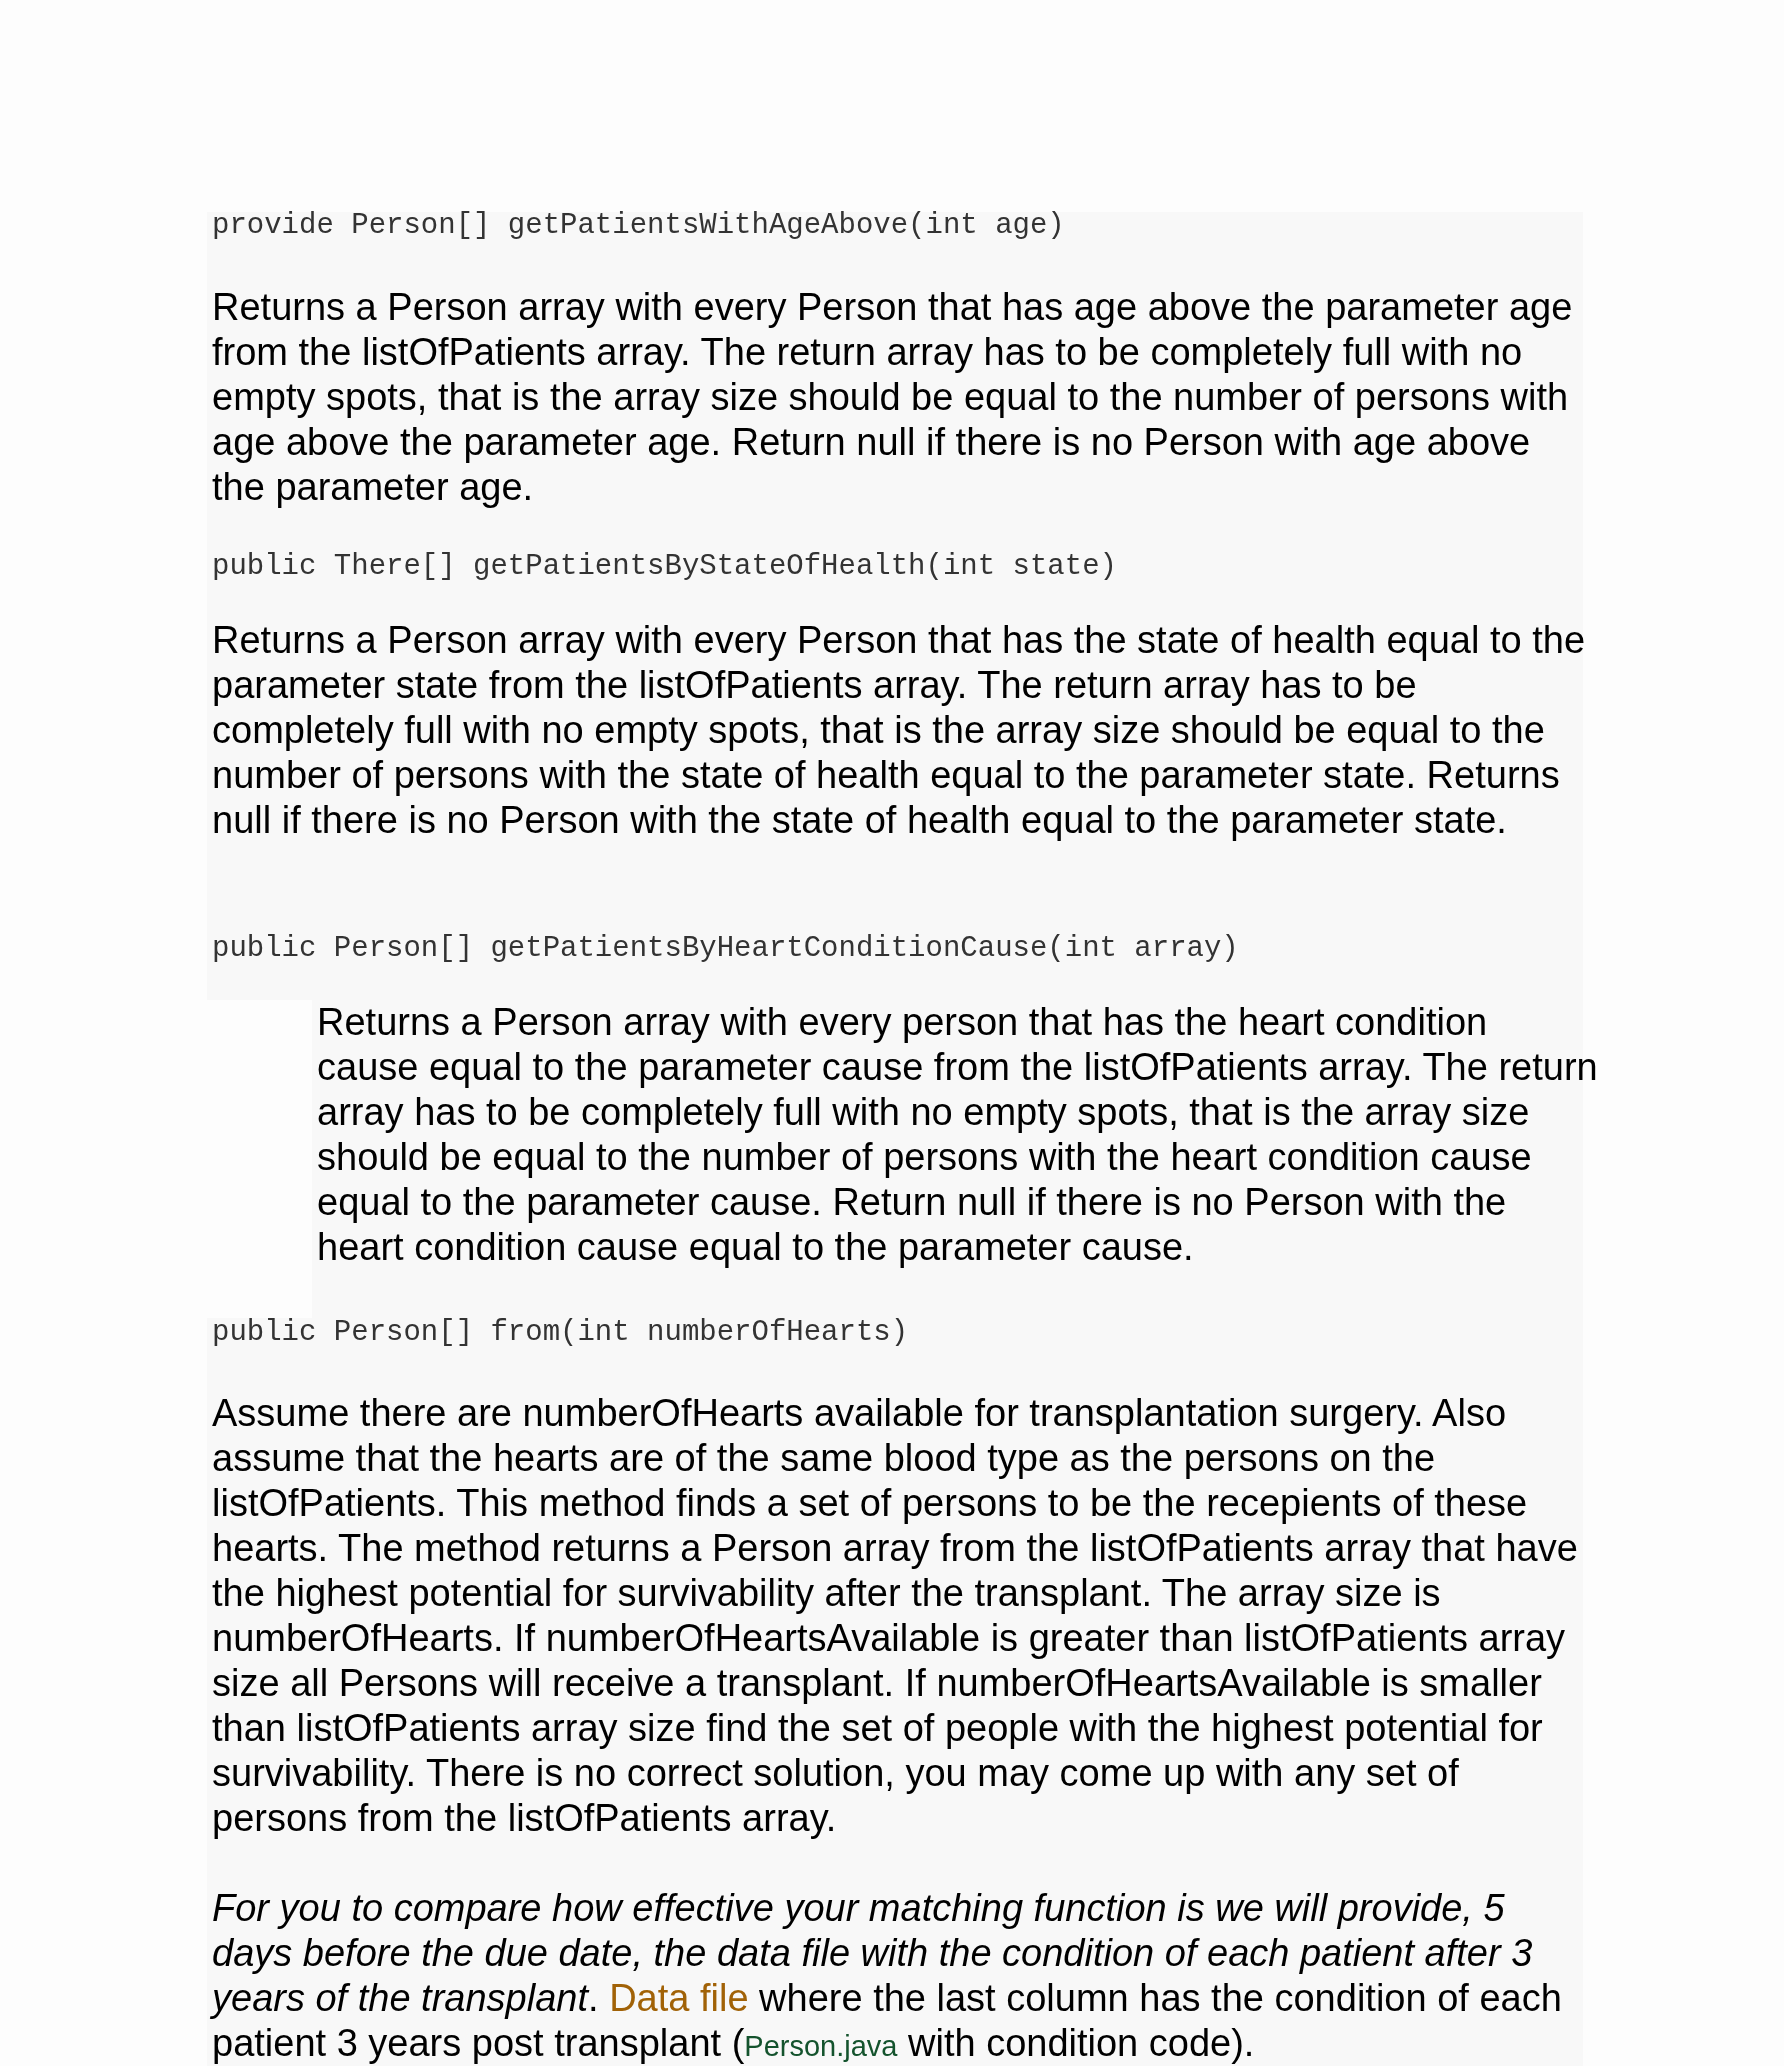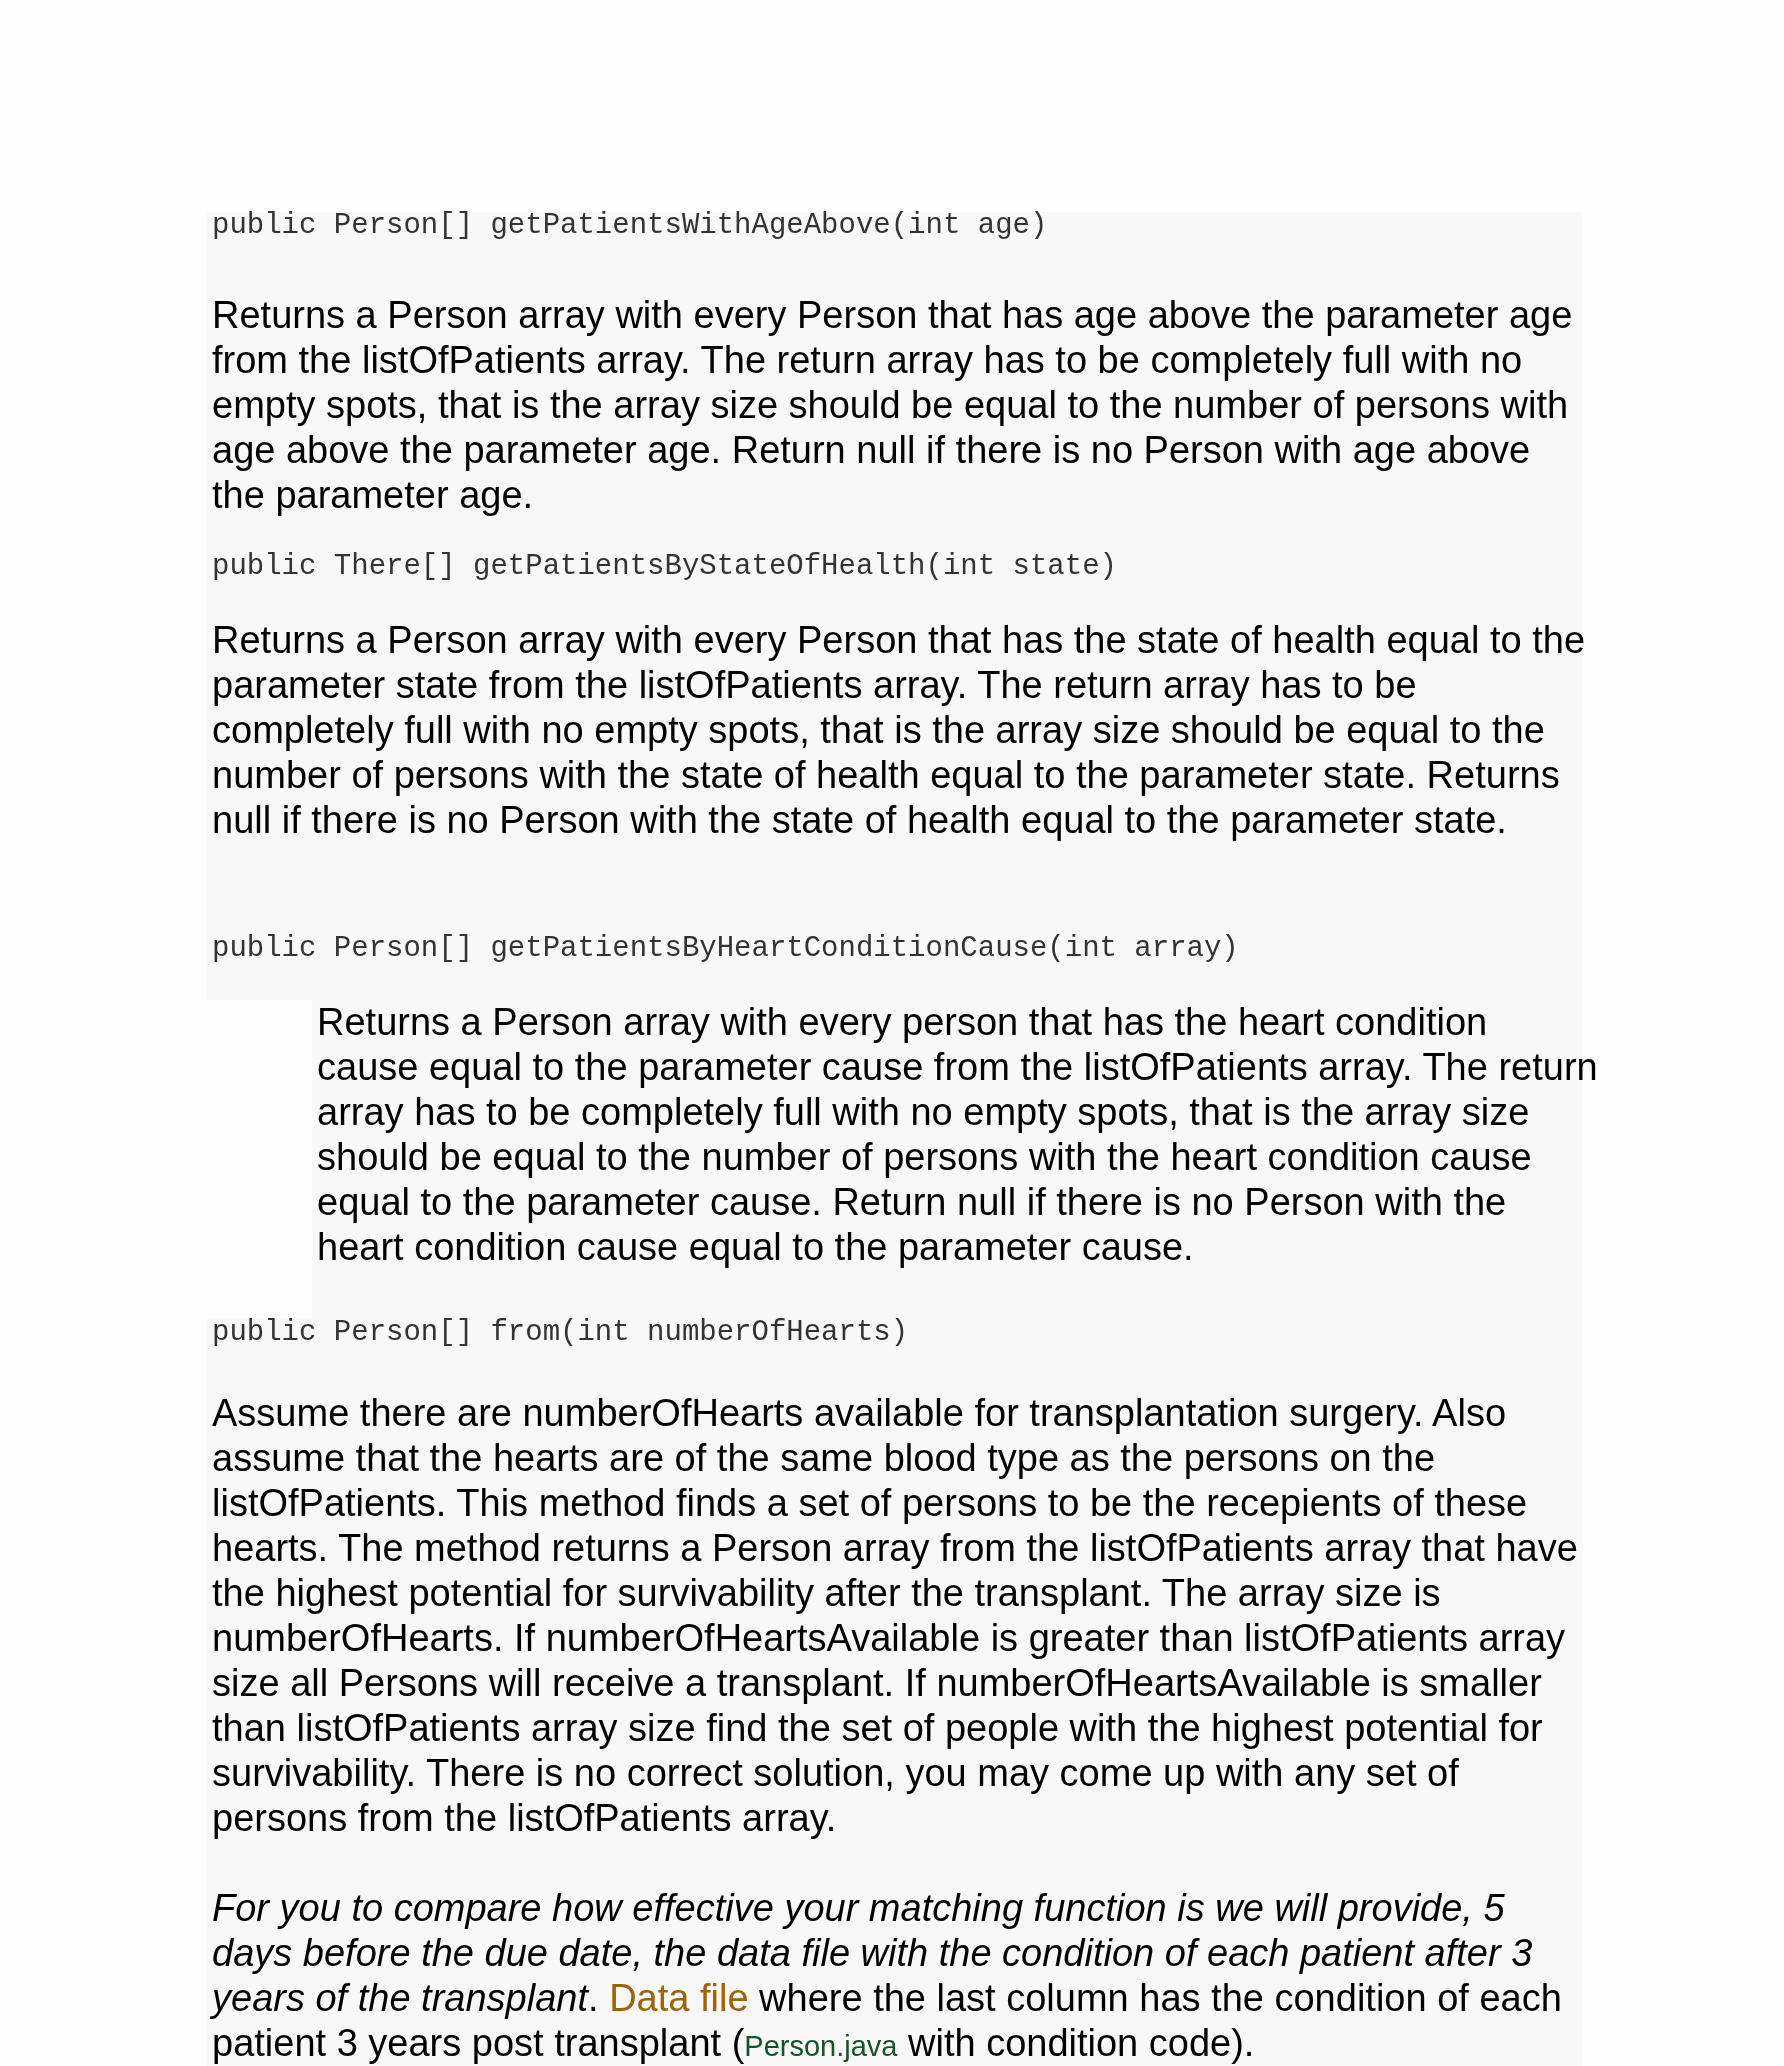--- a/index.html
+++ b/index.html
@@ -48,22 +48,22 @@
     width: 105px; height: 318px;
     background: #fdfdfd;
   }
 </style>
 </head>
 <body>
 
 <div class="content-block"></div>
 <div class="indent-gap"></div>
 
-<p class="sig" style="top:209px">public Person[] getPatientsWithAgeAbove(int age)</p>
-<p class="para" style="top:293px">Returns a Person array with every Person that has age above the parameter age from the listOfPatients array. The return array has to be completely full with no empty spots, that is the array size should be equal to the number of persons with age above the parameter age. Return null if there is no Person with age above the parameter age.</p>
+<p class="sig" style="top:209px">provide Person[] getPatientsWithAgeAbove(int age)</p>
+<p class="para" style="top:285px">Returns a Person array with every Person that has age above the parameter age from the listOfPatients array. The return array has to be completely full with no empty spots, that is the array size should be equal to the number of persons with age above the parameter age. Return null if there is no Person with age above the parameter age.</p>
 
 <p class="sig" style="top:550px">public There[] getPatientsByStateOfHealth(int state)</p>
 <p class="para" style="top:618px">Returns a Person array with every Person that has the state of health equal to the parameter state from the listOfPatients array. The return array has to be completely full with no empty spots, that is the array size should be equal to the number of persons with the state of health equal to the parameter state. Returns null if there is no Person with the state of health equal to the parameter state.</p>
 
 <p class="sig" style="top:932px">public Person[] getPatientsByHeartConditionCause(int array)</p>
 <p class="para indented" style="top:1000px">Returns a Person array with every person that has the heart condition cause equal to the parameter cause from the listOfPatients array. The return array has to be completely full with no empty spots, that is the array size should be equal to the number of persons with the heart condition cause equal to the parameter cause. Return null if there is no Person with the heart condition cause equal to the parameter cause.</p>
 
 <p class="sig" style="top:1316px">public Person[] from(int numberOfHearts)</p>
 <p class="para" style="top:1391px">Assume there are numberOfHearts available for transplantation surgery. Also assume that the hearts are of the same blood type as the persons on the listOfPatients. This method finds a set of persons to be the recepients of these hearts. The method returns a Person array from the listOfPatients array that have the highest potential for survivability after the transplant. The array size is numberOfHearts. If numberOfHeartsAvailable is greater than listOfPatients array size all Persons will receive a transplant. If numberOfHeartsAvailable is smaller than listOfPatients array size find the set of people with the highest potential for survivability. There is no correct solution, you may come up with any set of persons from the listOfPatients array.</p>
 

